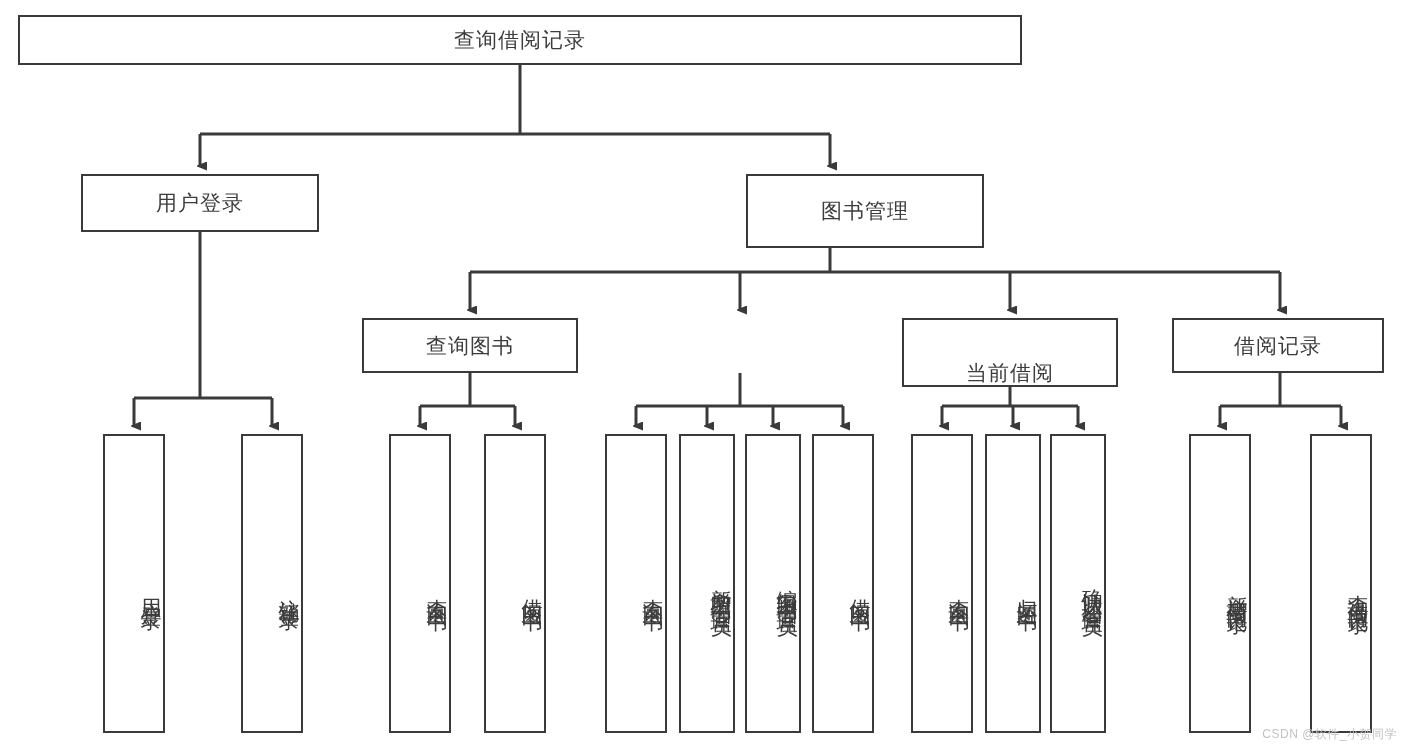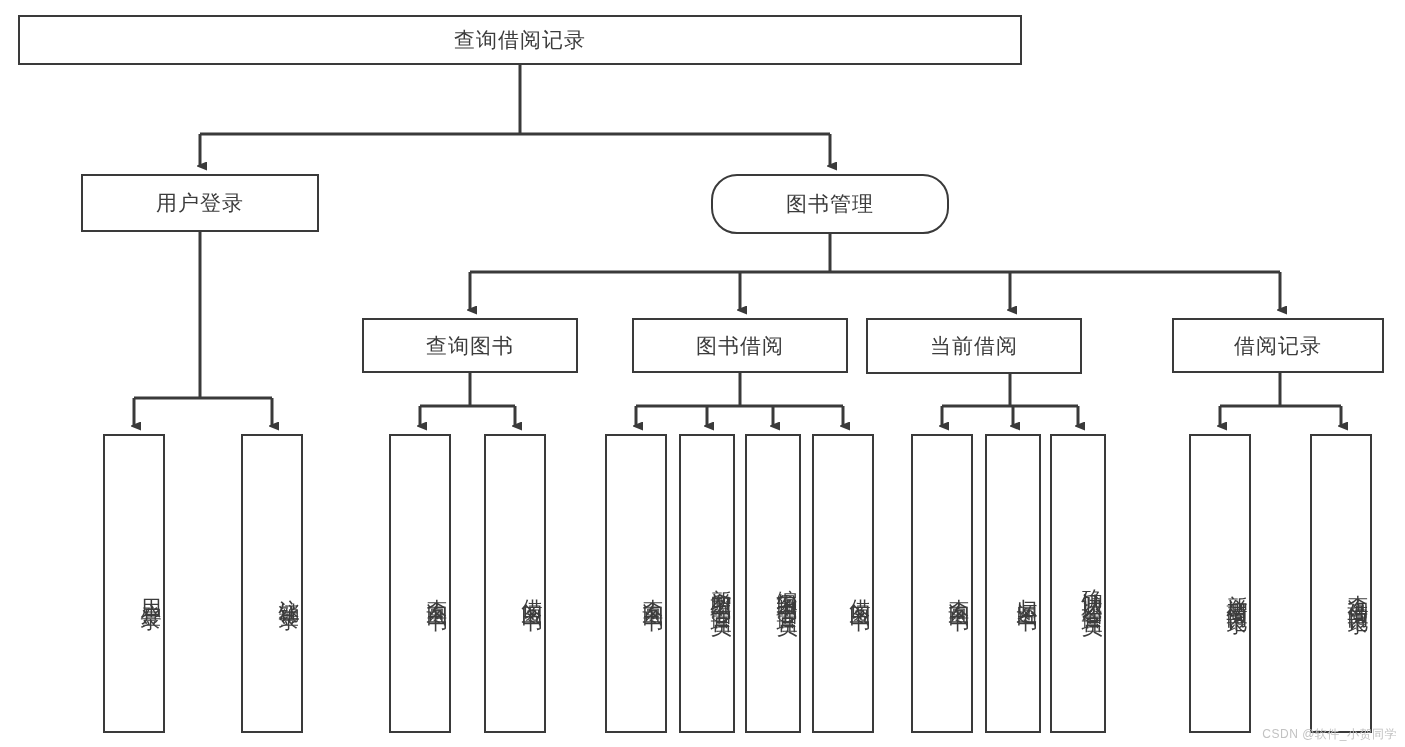--- a/index.html
+++ b/index.html
@@ -125,31 +125,28 @@
     </g>
   </svg>
 
   <div class="node horiz" style="left:18px; top:15px; width:1004px; height:50px;">
     <span>查询借阅记录</span>
   </div>
 
   <div class="node horiz" style="left:81px; top:174px; width:238px; height:58px;">
     <span>用户登录</span>
   </div>
-  <div class="node horiz" style="left:711px; top:174px; width:238px; height:60px;border-radius:26px;">
+  <div class="node horiz" style="left:746px; top:174px; width:238px; height:74px;">
     <span>图书管理</span>
   </div>
 
   <div class="node horiz" style="left:362px; top:318px; width:216px; height:55px;">
     <span>查询图书</span>
   </div>
-  <div class="node horiz" style="left:632px; top:318px; width:216px; height:55px;">
-    <span>图书借阅</span>
-  </div>
-  <div class="node horiz" style="left:866px; top:318px; width:216px; height:56px;">
+  <div class="node horiz" style="left:902px; top:318px; width:216px; height:69px;align-items:flex-end;">
     <span>当前借阅</span>
   </div>
   <div class="node horiz" style="left:1172px; top:318px; width:212px; height:55px;">
     <span>借阅记录</span>
   </div>
 
   <div class="node vert" style="left:103px; top:434px; width:62px; height:299px;">
     <span class="vlabel">用户登录</span>
   </div>
   <div class="node vert" style="left:241px; top:434px; width:62px; height:299px;">

